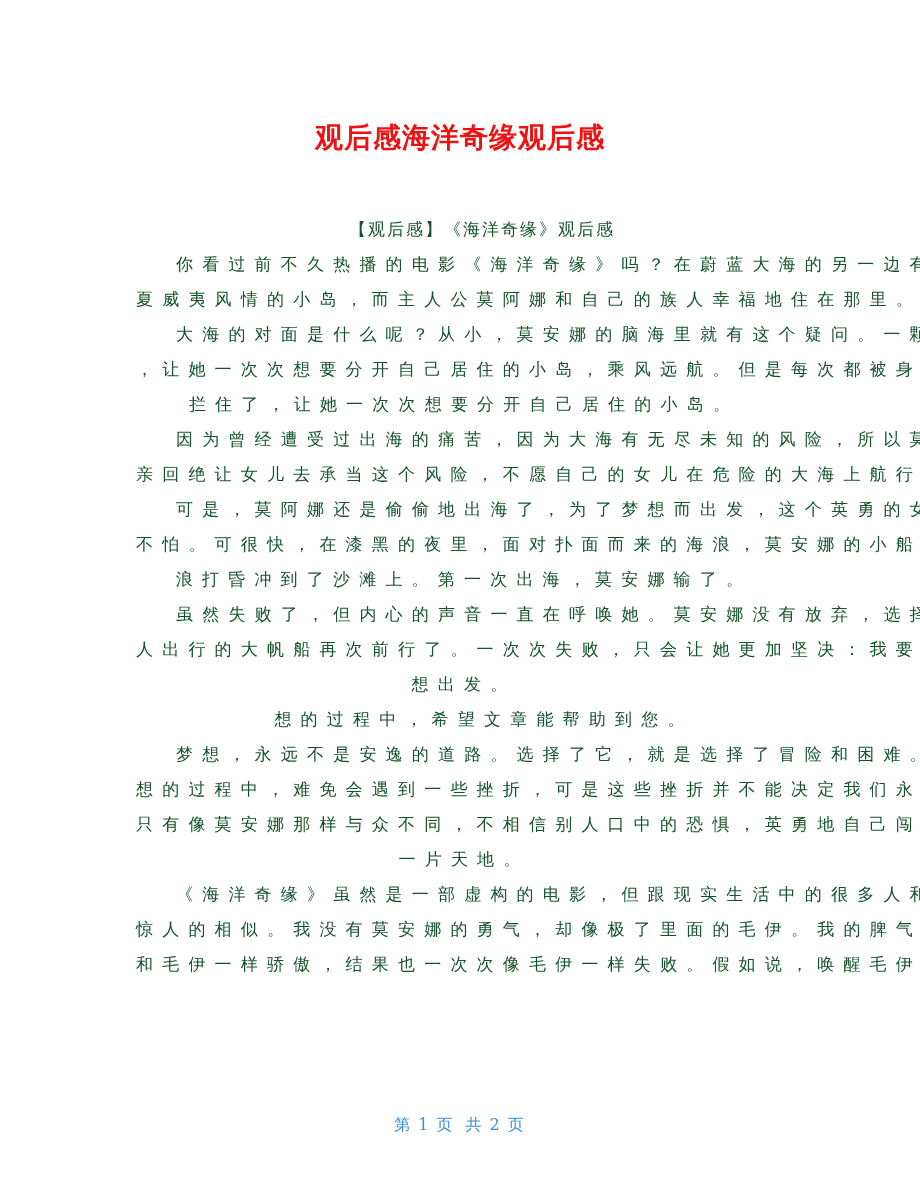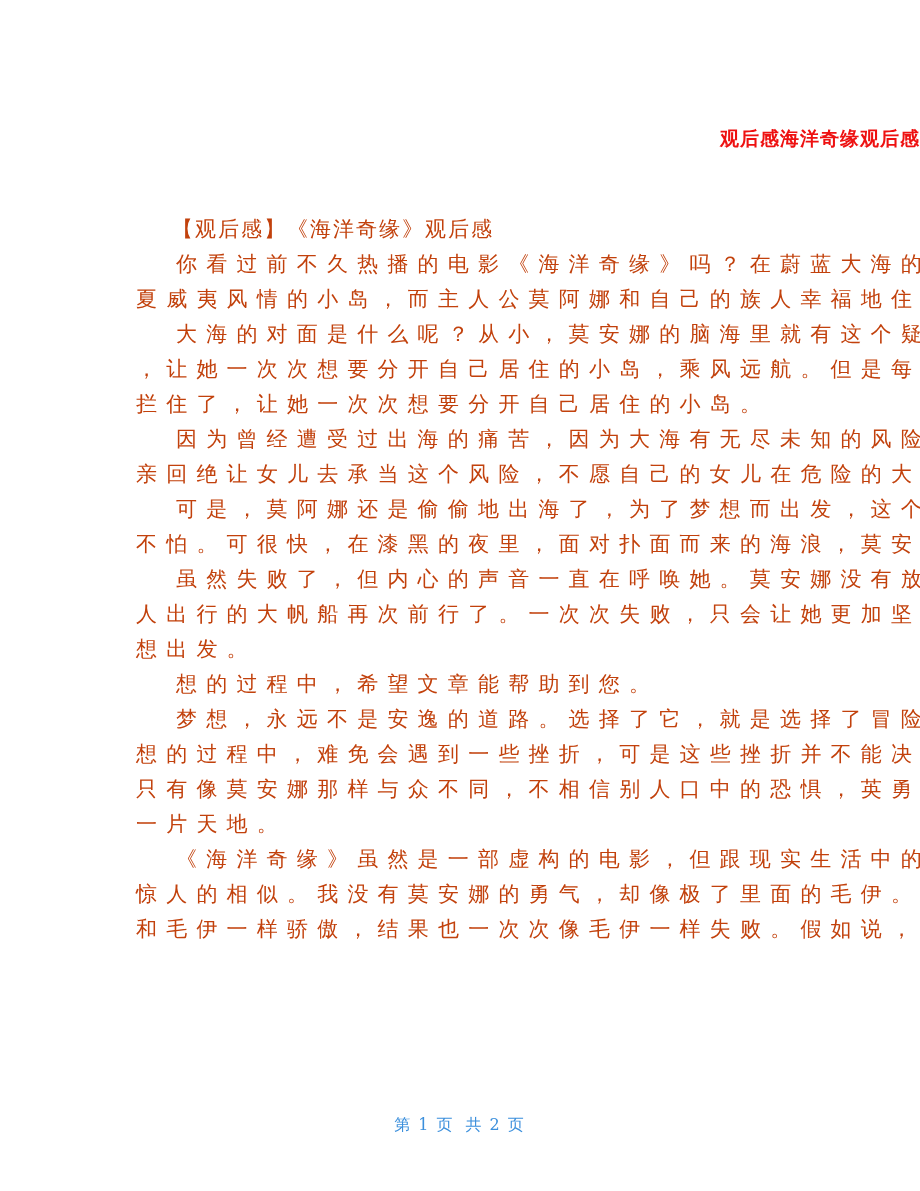--- a/index.html
+++ b/index.html
@@ -20,42 +20,43 @@
       left: 0; top: 0;
       width: 920px;
       height: 1191px;
       background: #ffffff;
     }
     .title {
       position: absolute;
       left: 0;
       top: 116px;
       width: 920px;
-      text-align: right;
+      text-align: center;
       font-family: "DejaVu Sans", "Liberation Sans", sans-serif;
       font-weight: bold;
-      font-size: 19px;
+      font-size: 28px;
       line-height: 44px;
       color: #ee1111;
       letter-spacing: 1px;
     }
     .body {
       position: absolute;
       left: 136px;
       top: 214px;
       width: 656px;
     }
     .line {
       display: block;
       height: 35px;
       line-height: 30px;
-      font-size: 21px;
+      font-size: 17px;
       white-space: nowrap;
       letter-spacing: 9.2px;
-      color: #c2410c;
+      color: #14532d;
+      text-align: center;
     }
     .line.first {
       padding-left: 40px;
     }
     .line.heading {
       padding-left: 36px;
       letter-spacing: 2px;
     }
     .footer {
       position: absolute;
@@ -87,20 +88,21 @@
 
     <div class="line first">大海的对面是什么呢？从小，莫安娜的脑海里就有这个疑问。一颗躁动的心</div>
     <div class="line">，让她一次次想要分开自己居住的小岛，乘风远航。但是每次都被身为族长的父亲</div>
     <div class="line">拦住了，让她一次次想要分开自己居住的小岛。</div>
 
     <div class="line first">因为曾经遭受过出海的痛苦，因为大海有无尽未知的风险，所以莫安娜的父</div>
     <div class="line">亲回绝让女儿去承当这个风险，不愿自己的女儿在危险的大海上航行。</div>
 
     <div class="line first">可是，莫阿娜还是偷偷地出海了，为了梦想而出发，这个英勇的女孩什么都</div>
     <div class="line">不怕。可很快，在漆黑的夜里，面对扑面而来的海浪，莫安娜的小船翻了，她被海</div>
+    <div class="line">浪打昏冲到了沙滩上。第一次出海，莫安娜输了。</div>
 
     <div class="line first">虽然失败了，但内心的声音一直在呼唤她。莫安娜没有放弃，选择了以前族</div>
     <div class="line">人出行的大帆船再次前行了。一次次失败，只会让她更加坚决：我要朝着出海的梦</div>
     <div class="line">想出发。</div>
 
     <div class="line first">想的过程中，希望文章能帮助到您。</div>
 
     <div class="line first">梦想，永远不是安逸的道路。选择了它，就是选择了冒险和困难。在追求梦</div>
     <div class="line">想的过程中，难免会遇到一些挫折，可是这些挫折并不能决定我们永远不会成功，</div>
     <div class="line">只有像莫安娜那样与众不同，不相信别人口中的恐惧，英勇地自己闯，才能看到另</div>

